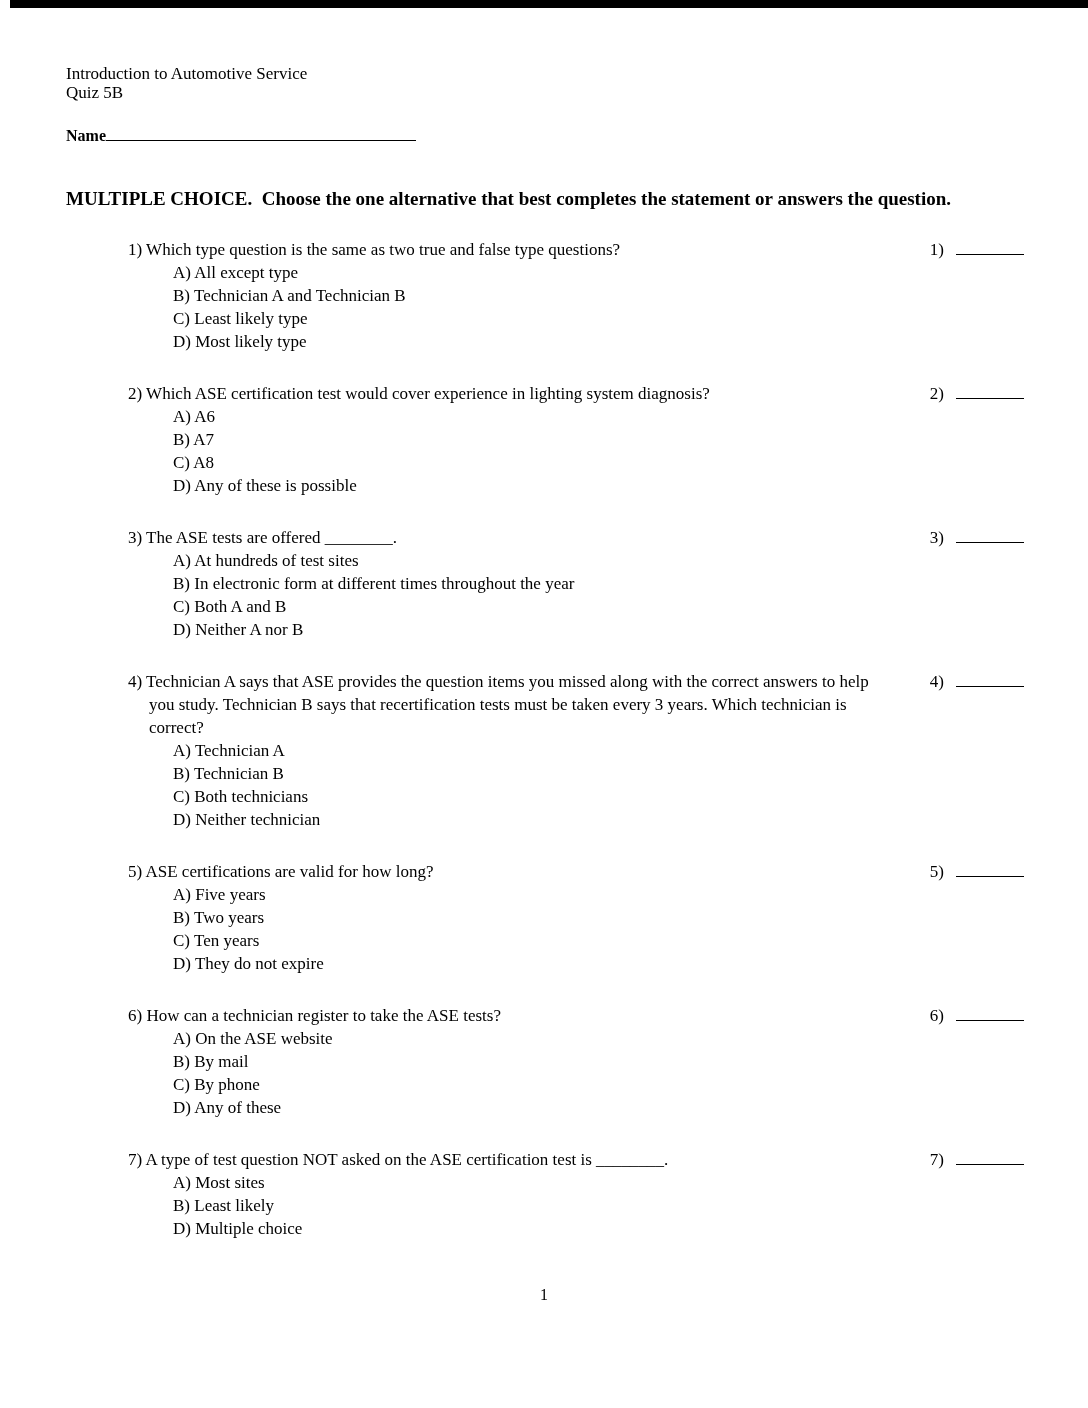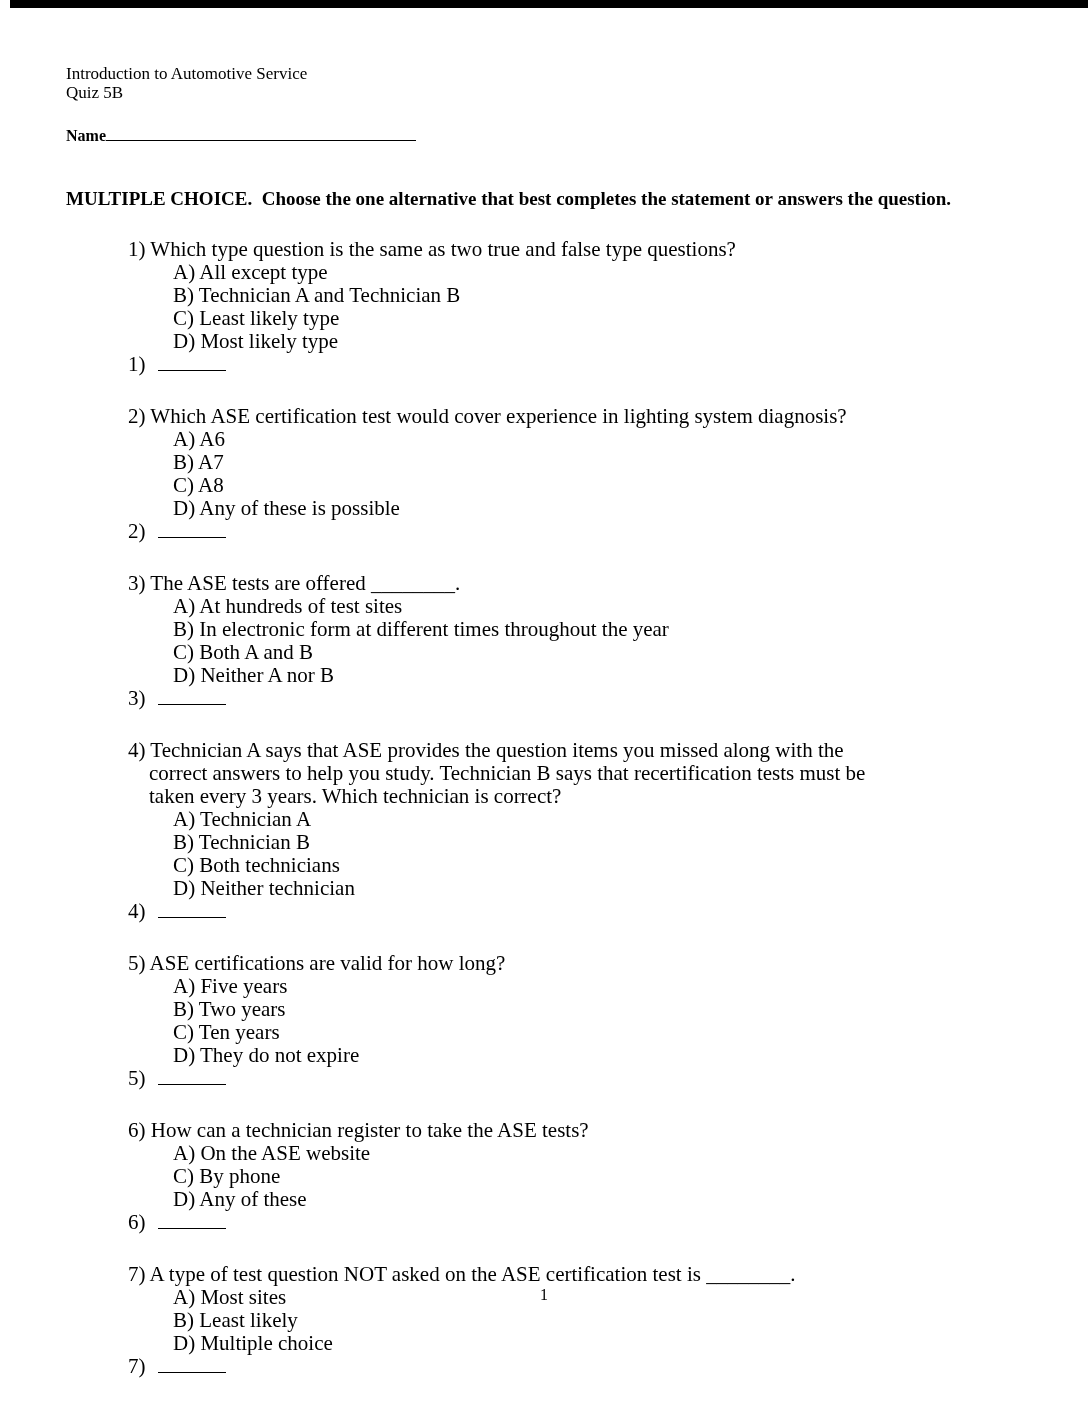--- a/index.html
+++ b/index.html
@@ -52,23 +52,22 @@
   }
   .questions {
     margin-top: 28px;
     padding-left: 62px;
   }
   .q-row {
     display: flex;
     justify-content: space-between;
     align-items: flex-start;
     margin-bottom: 29px;
-    font-size: 21px;
+    font-size: 17px;
     line-height: 23px;
-    flex-direction: column;
   }
   .q-main {
     width: 742px;
   }
   .q-text {
     padding-left: 21px;
     text-indent: -21px;
   }
   .choices {
     padding-left: 45px;
@@ -170,20 +169,21 @@
             <div class="choice">D) They do not expire</div>
           </div>
         </div>
         <div class="q-ans"><span>5)</span><span class="ans-line"></span></div>
       </div>
       <div class="q-row">
         <div class="q-main">
           <div class="q-text">6) How can a technician register to take the ASE tests?</div>
           <div class="choices">
             <div class="choice">A) On the ASE website</div>
+            <div class="choice">B) By mail</div>
             <div class="choice">C) By phone</div>
             <div class="choice">D) Any of these</div>
           </div>
         </div>
         <div class="q-ans"><span>6)</span><span class="ans-line"></span></div>
       </div>
       <div class="q-row">
         <div class="q-main">
           <div class="q-text">7) A type of test question NOT asked on the ASE certification test is ________.</div>
           <div class="choices">

